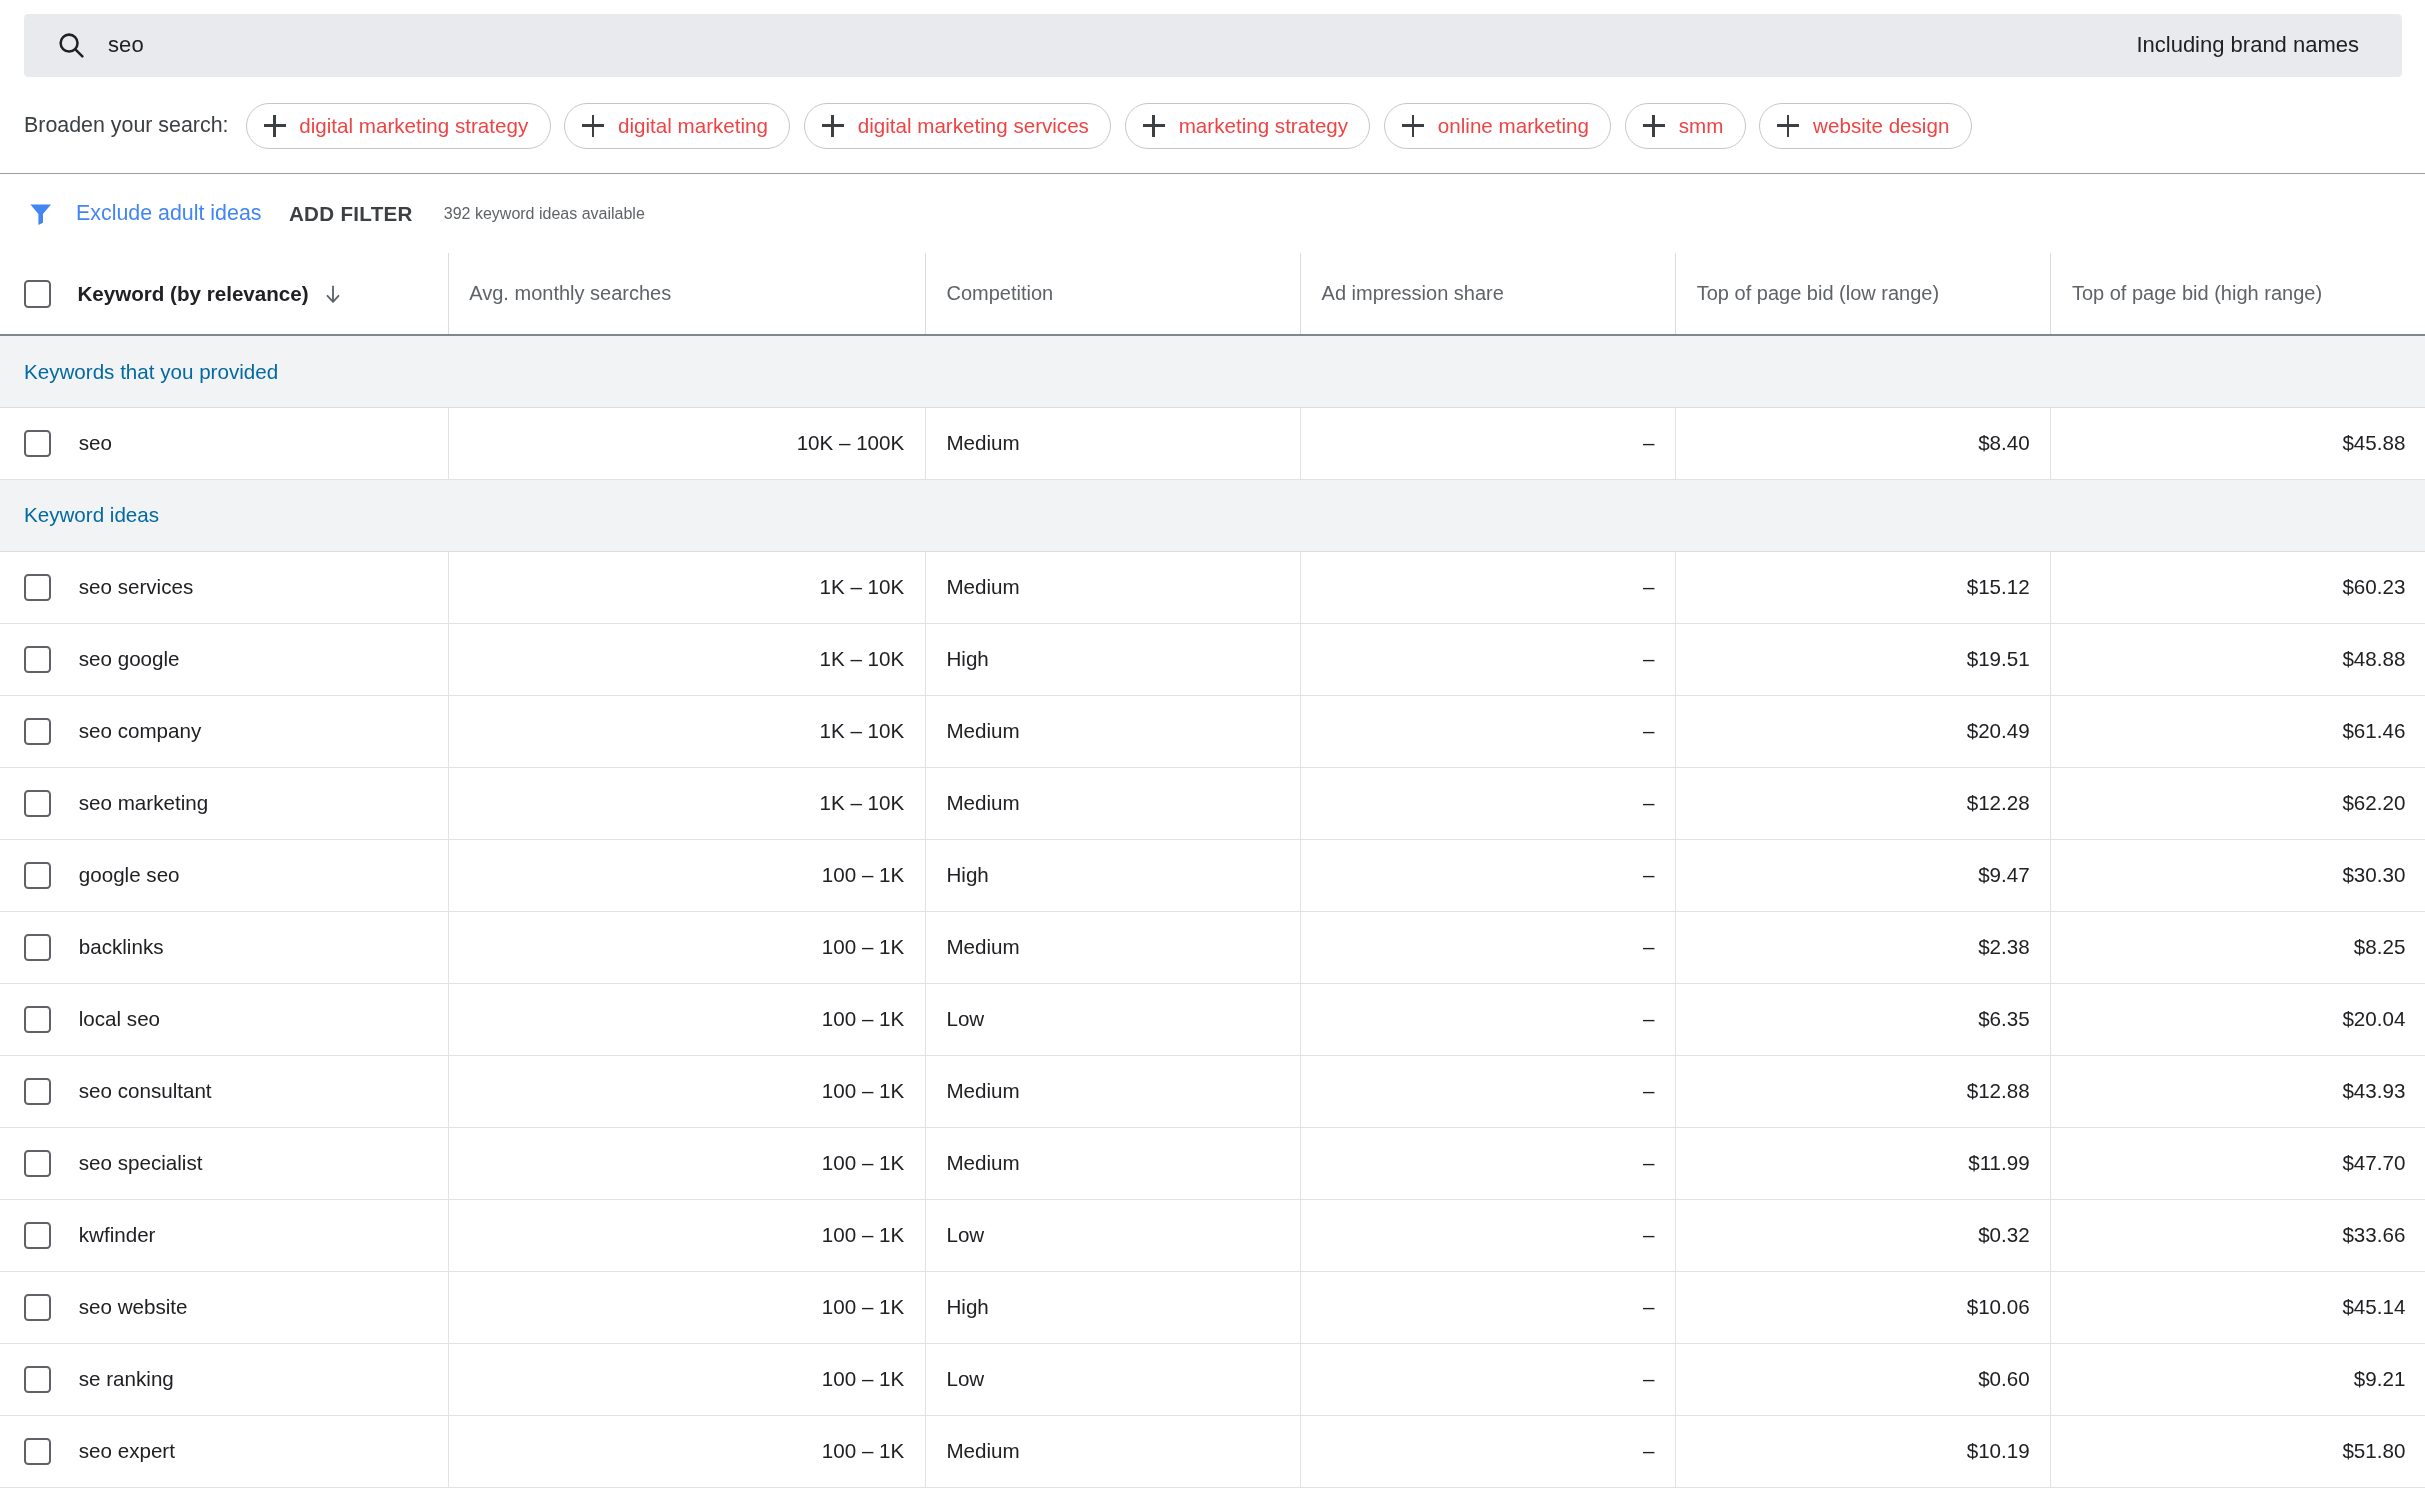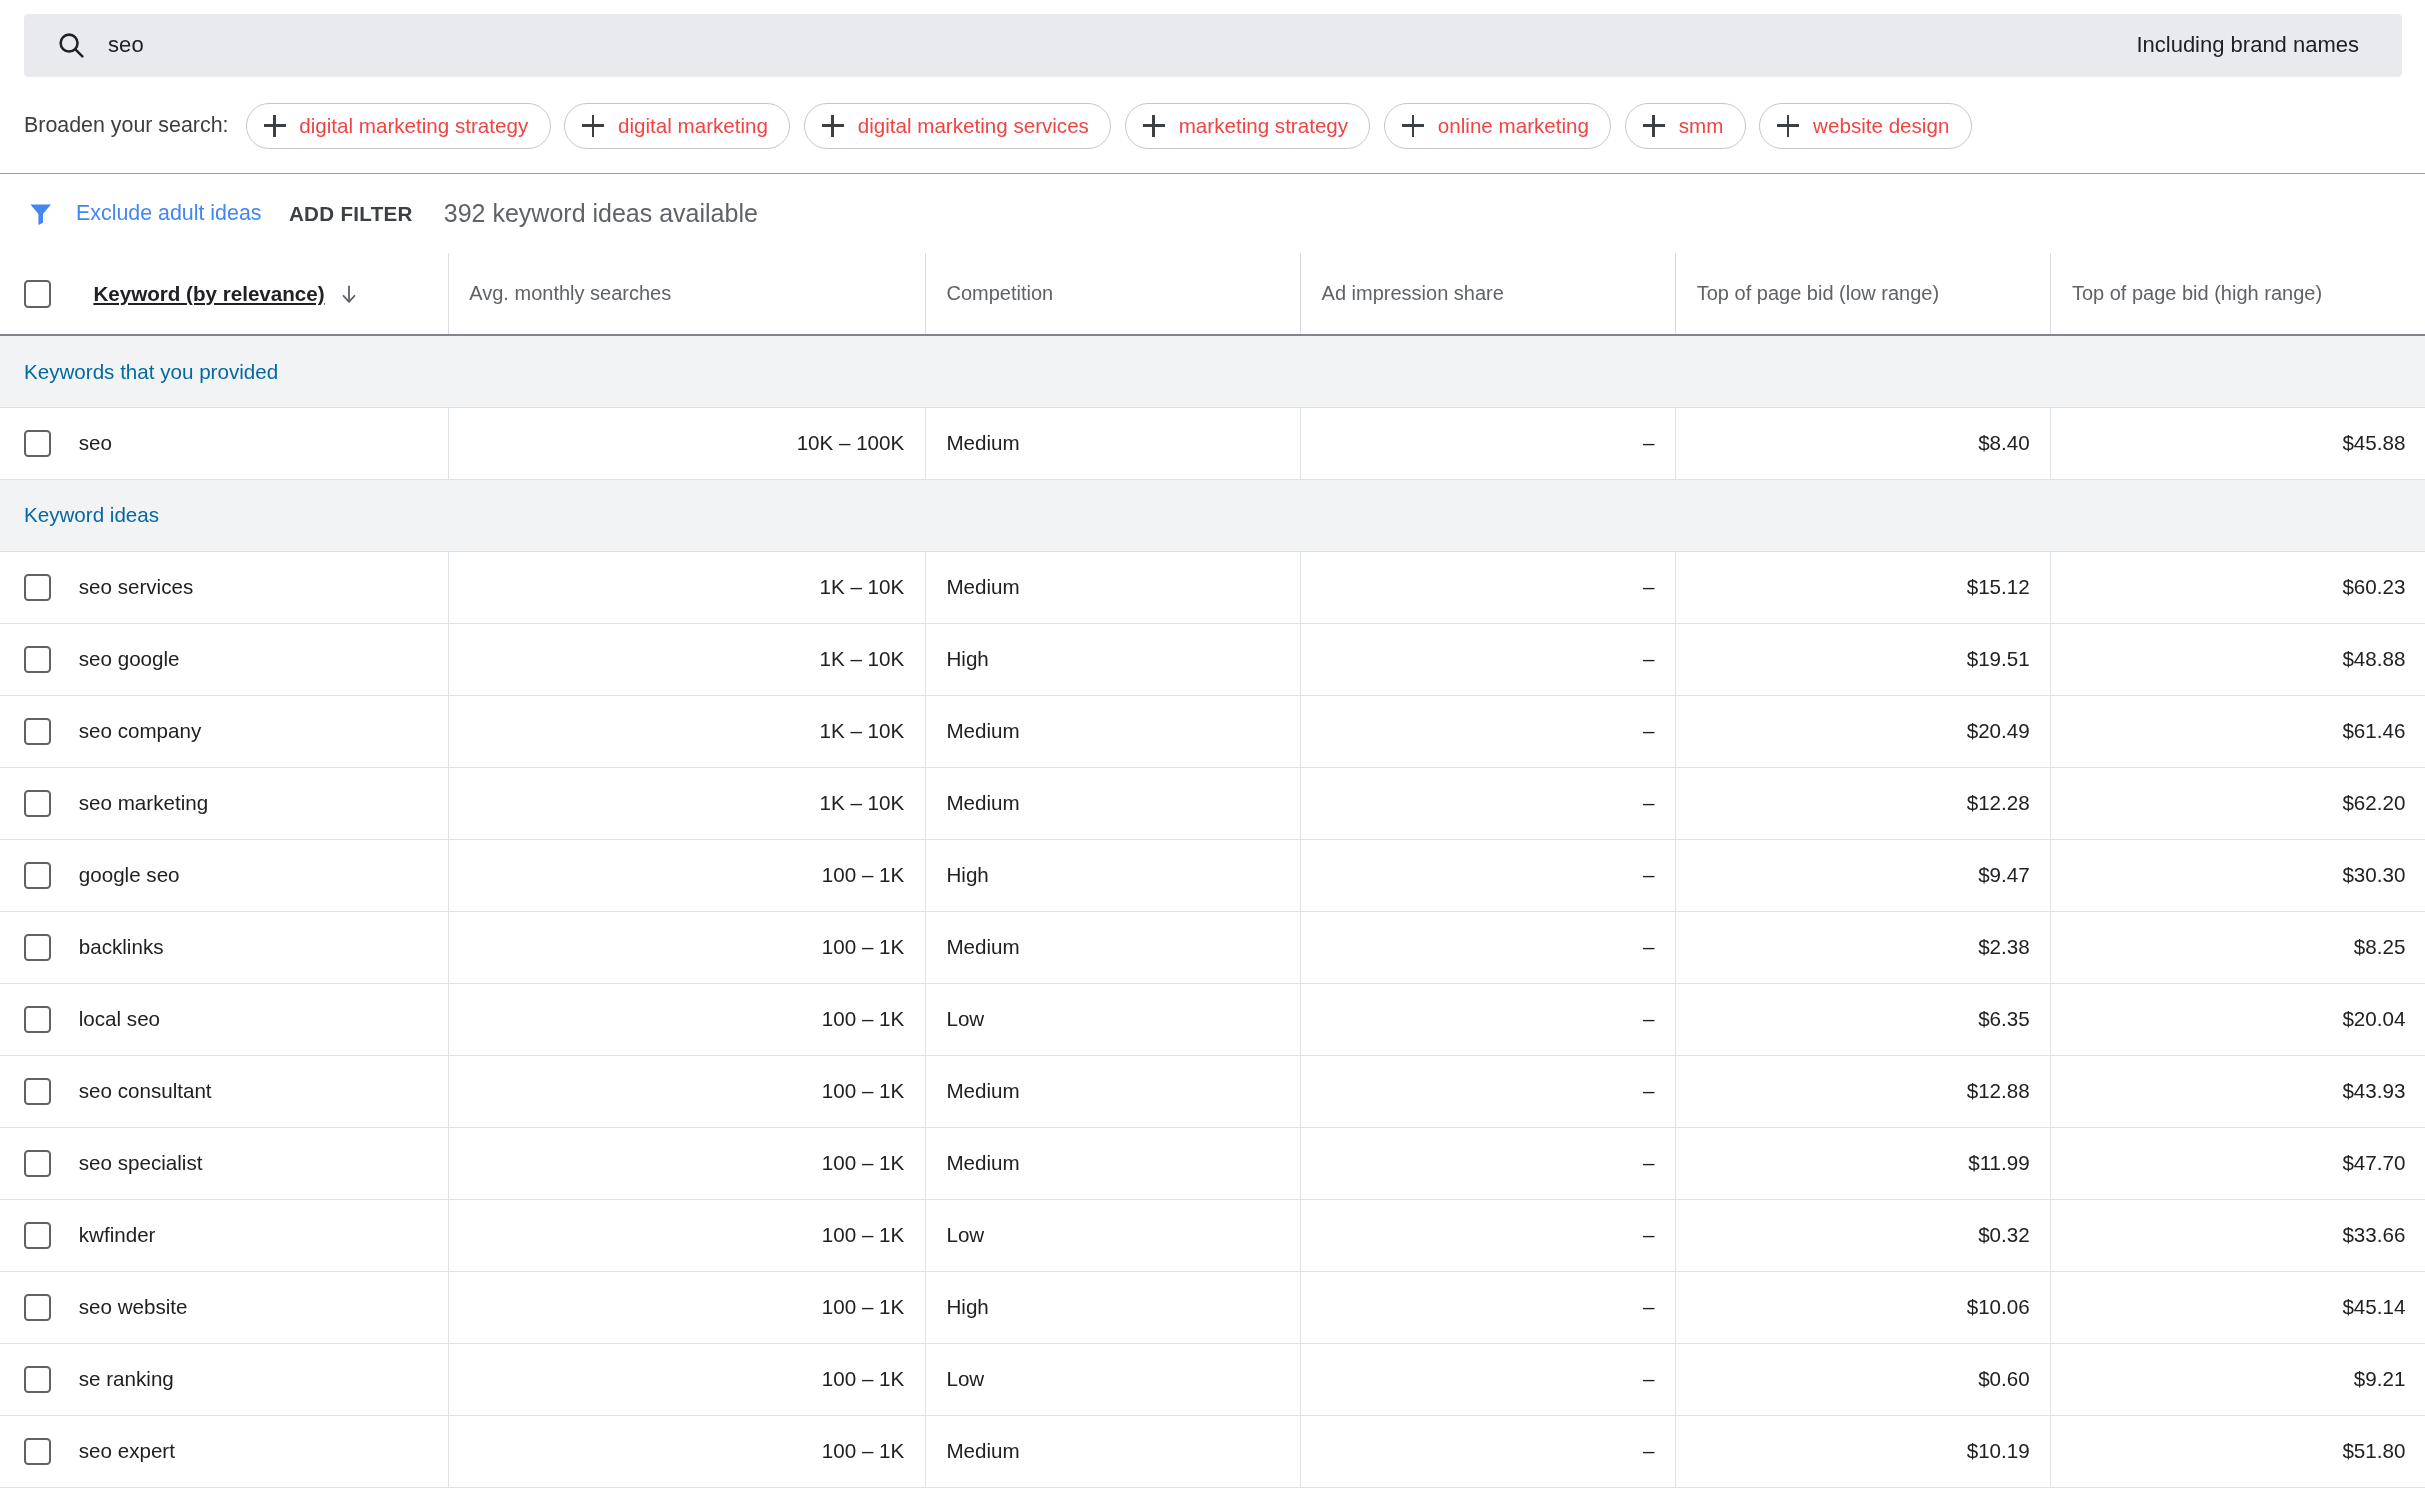--- a/index.html
+++ b/index.html
@@ -132,21 +132,21 @@
   .add-filter-btn {
     font-size: 20.6px;
     font-weight: bold;
     color: #3c4043;
     letter-spacing: 0.3px;
     cursor: pointer;
     margin-right: 31px;
     line-height: 1;
   }
   .ideas-count {
-    font-size: 25px;
+    font-size: 16px;
     color: #5f6368;
     line-height: 1;
   }
 
   
   .kp-table {
     width: 100%;
     border-collapse: collapse;
     table-layout: fixed;
   }
@@ -187,24 +187,23 @@
   .cbox {
     width: 27.4px;
     height: 27.4px;
     border: 2.6px solid #5f6368;
     border-radius: 4.3px;
     background: #ffffff;
     flex: 0 0 auto;
     cursor: pointer;
   }
   .th-kw-label {
-    margin-left: 42px;
+    margin-left: 26px;
     margin-right: 13.7px;
     white-space: nowrap;
-    text-decoration: underline;
   }
   .sort-arrow {
     width: 22px;
     height: 24px;
     flex: 0 0 auto;
     cursor: pointer;
   }
 
   
   .kp-table tr.group-row td {

